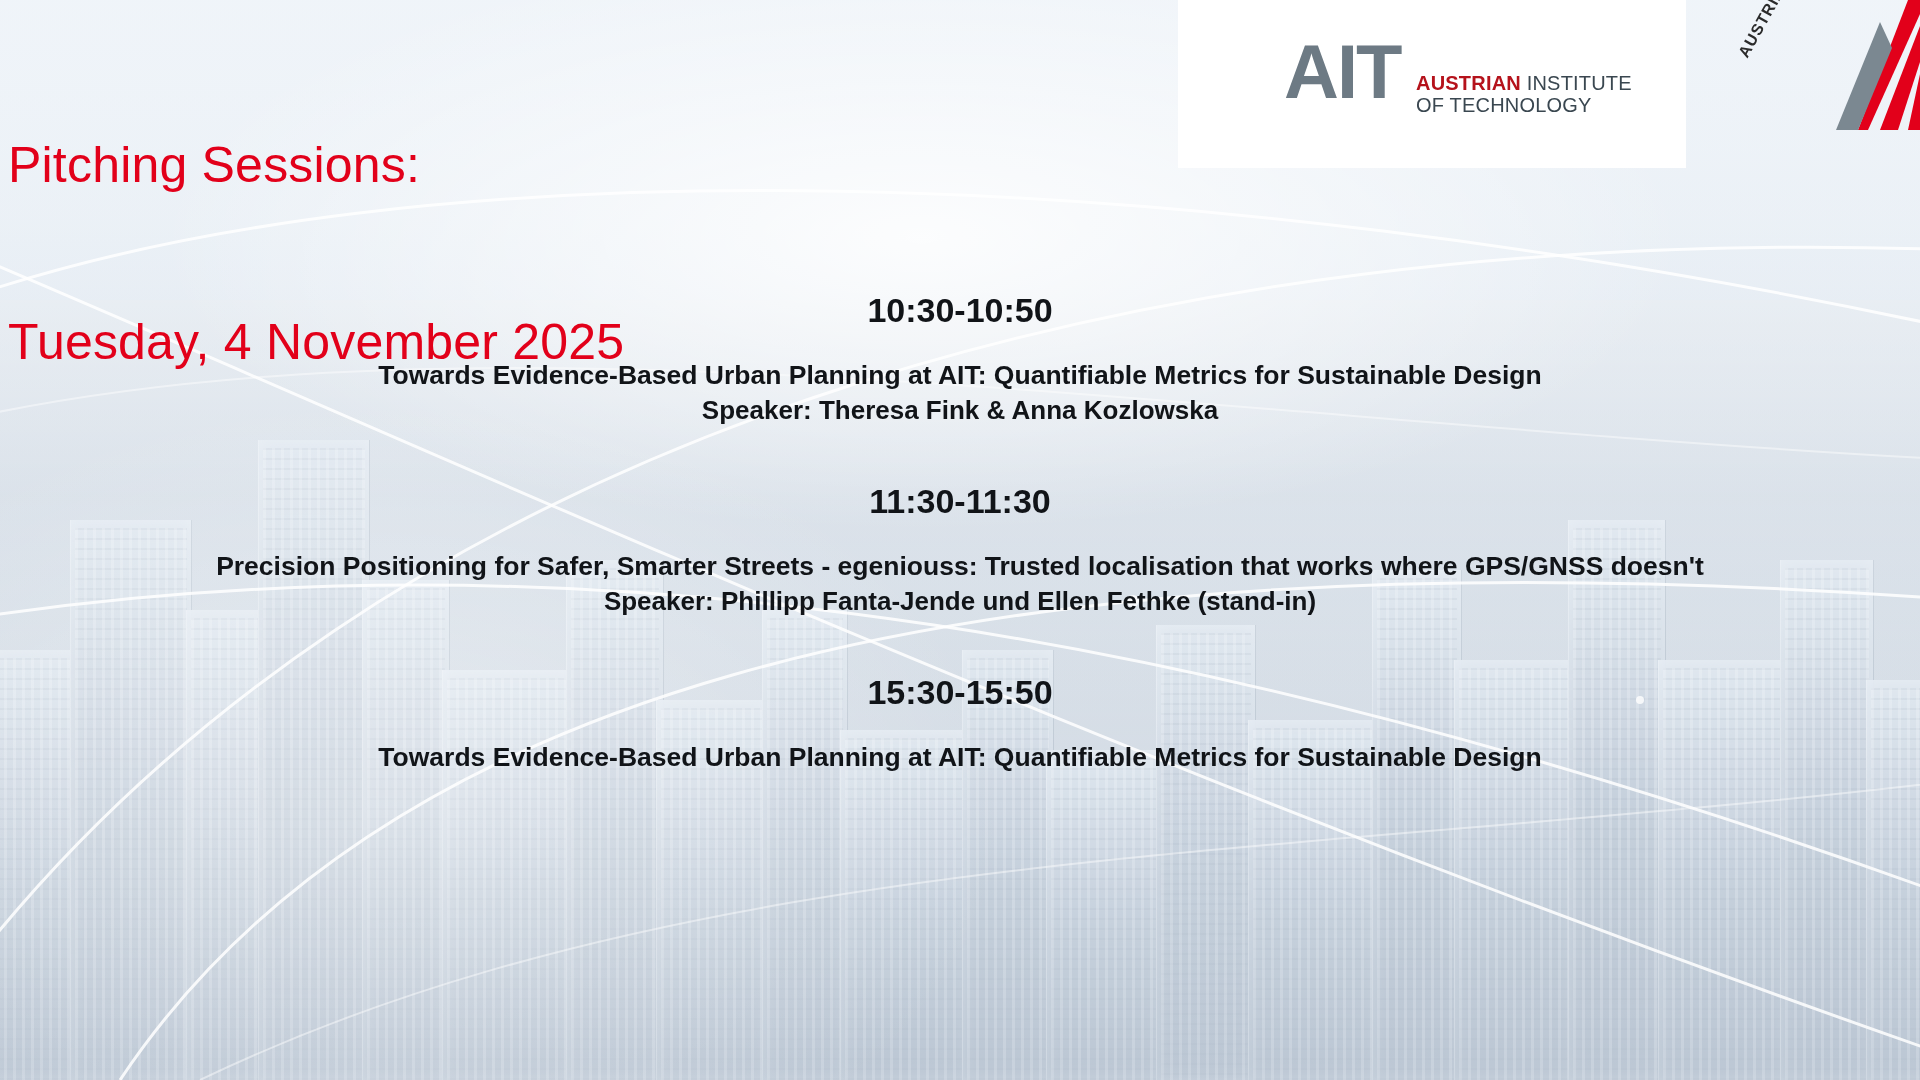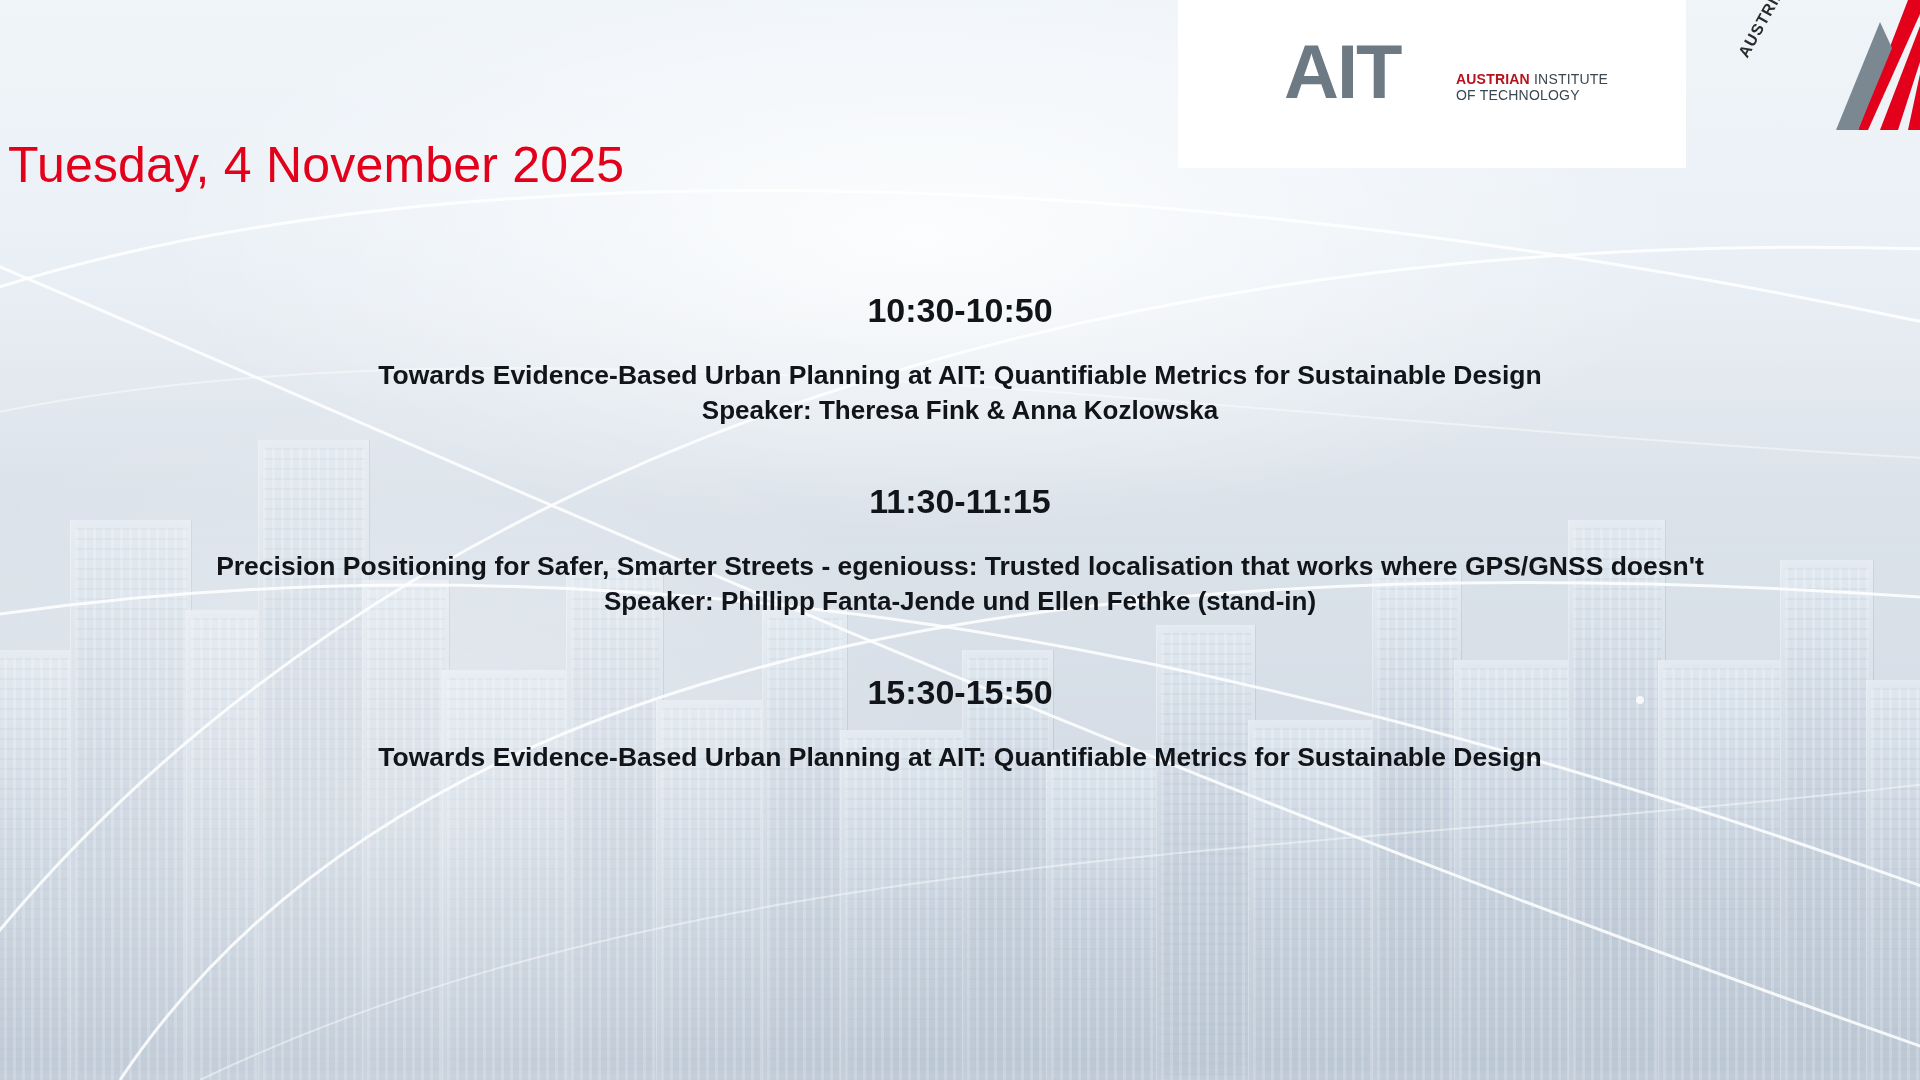--- a/index.html
+++ b/index.html
@@ -89,24 +89,24 @@
     top: 34px;
     font-size: 76px;
     font-weight: bold;
     color: #6d7a84;
     letter-spacing: -2px;
     line-height: 1;
     text-align: center;
   }
   .logo-sub {
     position: absolute;
-    left: 1456px;
+    left: 1416px;
     top: 72px;
     line-height: 1.12;
-    font-size: 14px;
+    font-size: 20px;
     color: #3a4750;
     letter-spacing: 0.2px;
   }
   .logo-sub .b1 { font-weight: bold; color: #b5121b; }
   .logo-sub .b2 { font-weight: normal; color: #3a4750; }
 
   .austria-mark { position: absolute; left: 1740px; top: 0; width: 180px; height: 130px; }
   .austria-text {
     position: absolute;
     left: 1735px;
@@ -193,20 +193,21 @@
       <path d="M 200 1080 C 700 840, 1300 860, 1960 780"></path>
     </g>
     <g fill="#ffffff" fill-opacity="0.8">
       <circle cx="1133" cy="601" r="6"></circle>
       <circle cx="760" cy="380" r="4"></circle>
       <circle cx="1640" cy="700" r="4"></circle>
     </g>
   </svg>
 
   <div class="title">
+    <div>Pitching Sessions:</div>
     <div>Tuesday, 4 November 2025</div>
   </div>
 
   <div class="logo-box">
     <svg width="508" height="168" viewBox="0 0 508 168">
       <rect x="0" y="0" width="508" height="168" fill="#ffffff"></rect>
     </svg>
   </div>
 
   <div class="logo-ait">AIT</div>
@@ -230,21 +231,21 @@
 
   <div class="sessions">
 
     <div class="session">
       <div class="session-time">10:30-10:50</div>
       <div class="session-title">Towards Evidence-Based Urban Planning at AIT: Quantifiable Metrics for Sustainable Design</div>
       <div class="session-speaker">Speaker: Theresa Fink &amp; Anna Kozlowska</div>
     </div>
 
     <div class="session">
-      <div class="session-time">11:30-11:15</div>
+      <div class="session-time">11:30-11:30</div>
       <div class="session-title">Precision Positioning for Safer, Smarter Streets - egeniouss: Trusted localisation that works where GPS/GNSS doesn't</div>
       <div class="session-speaker">Speaker: Phillipp Fanta-Jende und Ellen Fethke (stand-in)</div>
     </div>
 
     <div class="session">
       <div class="session-time">15:30-15:50</div>
       <div class="session-title">Towards Evidence-Based Urban Planning at AIT: Quantifiable Metrics for Sustainable Design</div>
     </div>
 
   </div>

